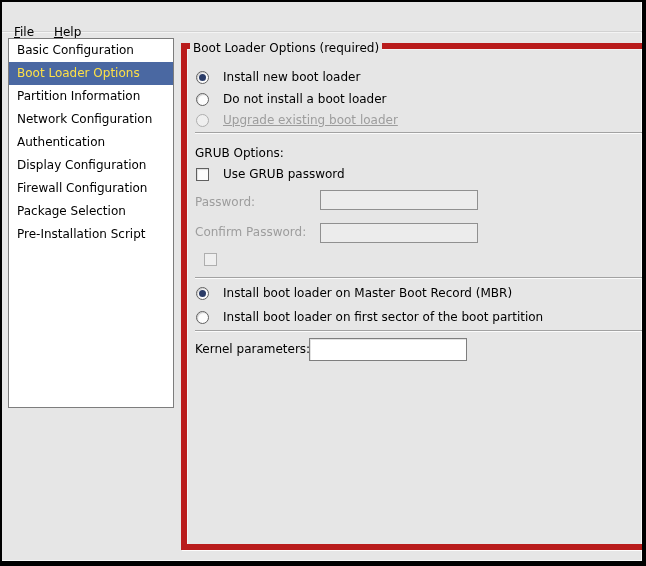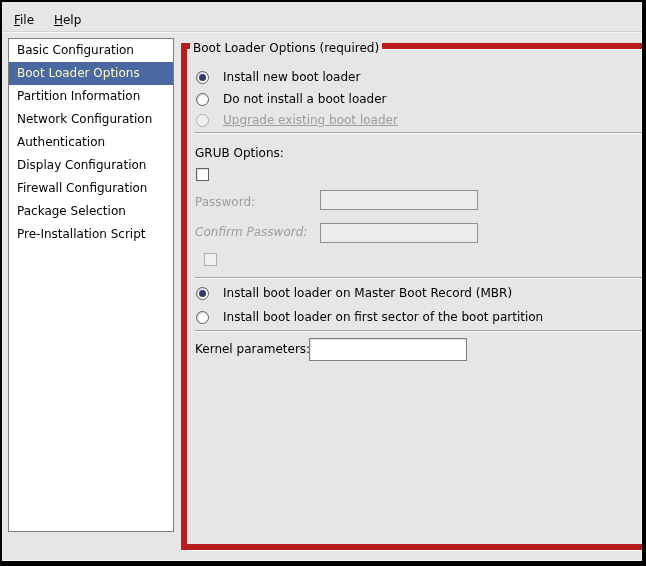--- a/index.html
+++ b/index.html
@@ -7,28 +7,28 @@
     position:relative;width:646px;height:566px;box-sizing:border-box;
     border:solid #000;border-width:2px 4px 5px 2px;
     background:#e6e6e6;color:#000;
     font:12px "DejaVu Sans","Liberation Sans",sans-serif;
     box-shadow:inset -1px -1px 0 #fafafa;
     overflow:hidden;
   }
   
   .menubar{position:absolute;left:0;top:0;right:0;height:29px;
     border-bottom:1px solid #d2d2d2;box-shadow:0 1px 0 #f4f4f4;}
-  .menu-item{display:inline-block;line-height:29px;padding:4px 8px;cursor:default;}
+  .menu-item{display:inline-block;line-height:29px;padding:16px 8px;cursor:default;}
   .menu-item.first{margin-left:4px;}
   .menu-item::first-letter{text-decoration:underline;}
   
-  .sidebar{position:absolute;left:6px;top:36px;width:166px;height:494px;
+  .sidebar{position:absolute;left:6px;top:36px;width:166px;height:370px;
     box-sizing:border-box;background:#fff;border:1px solid #7d7d7d;overflow:hidden;}
   .sidebar-row{height:23px;line-height:23px;padding-left:8px;white-space:nowrap;cursor:default;}
-  .sidebar-row.selected{background:var(--selection,#4a68a2);color:#fef9c3;}
+  .sidebar-row.selected{background:var(--selection,#4a68a2);color:#fde047;}
   
   .frame{position:absolute;left:179px;top:41px;width:504px;height:507px;
     box-sizing:border-box;border:6px solid #b91c1c;
     box-shadow:1px 1px 0 rgba(255,255,255,.85), inset 1px 1px 0 rgba(255,255,255,.55);}
   .frame-legend{position:absolute;top:-9px;left:3px;background:#e6e6e6;
     padding:0 3px;line-height:16px;white-space:nowrap;}
   
   .row{position:absolute;left:9px;right:8px;height:18px;display:flex;align-items:center;gap:14px;white-space:nowrap;text-align:center;}
   .flabel{position:absolute;left:8px;height:16px;line-height:16px;white-space:nowrap;}
   .separator{position:absolute;left:8px;right:8px;height:0;
@@ -53,21 +53,21 @@
     box-shadow:inset 1px 1px 0 #e2e2e2;}
   .pw1{left:133px;top:141px;width:158px;}
   .pw2{left:133px;top:174px;width:158px;}
   .kernel{left:122px;top:289px;width:158px;height:23px;}
   
   .r-new{top:19px;}  .r-noinstall{top:41px;}  .r-upgrade{top:62px;text-decoration:underline;}
   .sep1{top:83px;}
   .l-grub{top:96px;}
   .r-usepw{top:116px;}
   .l-pw{top:145px;}
-  .l-confirm{top:175px;font-style:italic;}
+  .l-confirm{top:175px;}
   .r-encrypt{top:201px;left:17px;}
   .sep2{top:228px;}
   .r-mbr{top:235px;}
   .r-firstsector{top:259px;}
   .sep3{top:281px;}
   .l-kernel{top:292px;}
 </style>
 </head>
 <body>
 
@@ -105,20 +105,21 @@
       <span class="radio"></span>
       <span>Upgrade existing boot loader</span>
     </div>
 
     <div class="separator sep1"></div>
 
     <div class="flabel l-grub">GRUB Options:</div>
 
     <div class="row r-usepw">
       <span class="checkbox"></span>
+      <span>Use GRUB password</span>
     </div>
 
     <div class="flabel l-pw disabled">Password:</div>
     <input type="text" class="entry pw1" disabled="" value="" style="">
 
     <div class="flabel l-confirm disabled">Confirm Password:</div>
     <input type="text" class="entry pw2" disabled="" value="" style="">
 
     <div class="row r-encrypt disabled">
       <span class="checkbox"></span>

